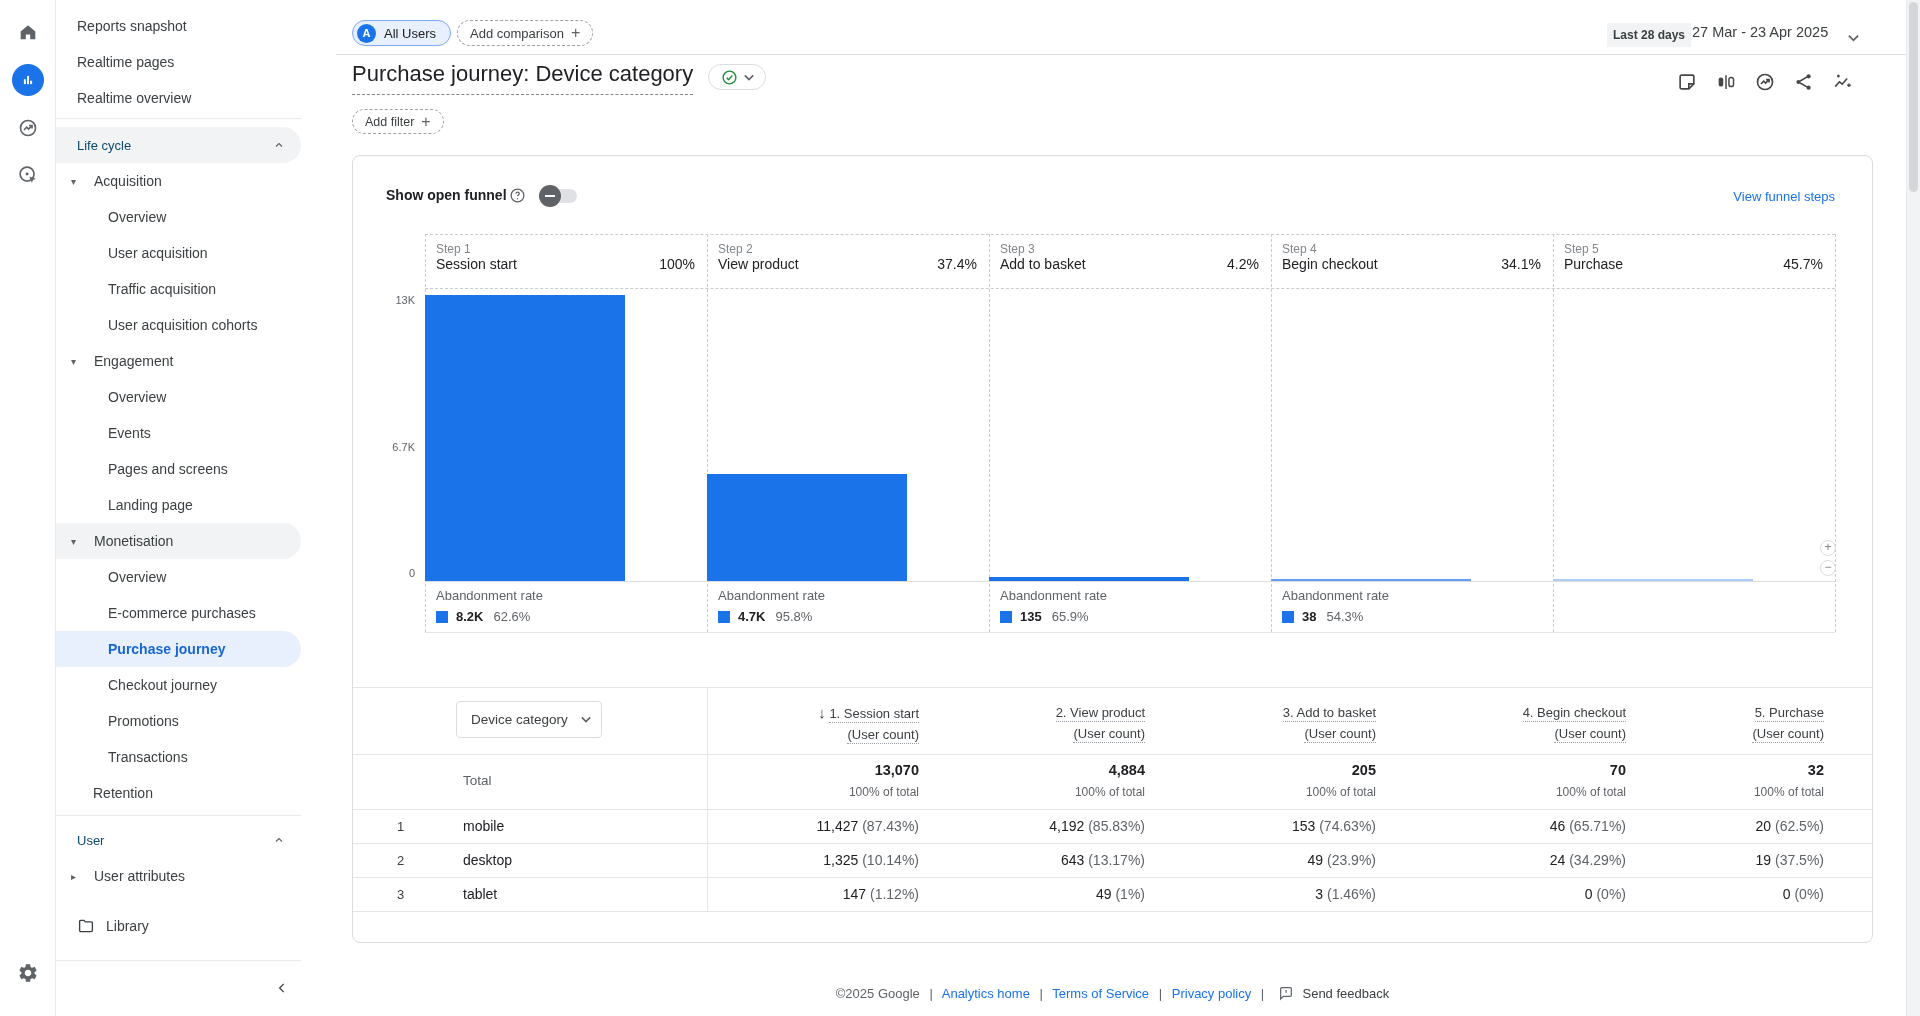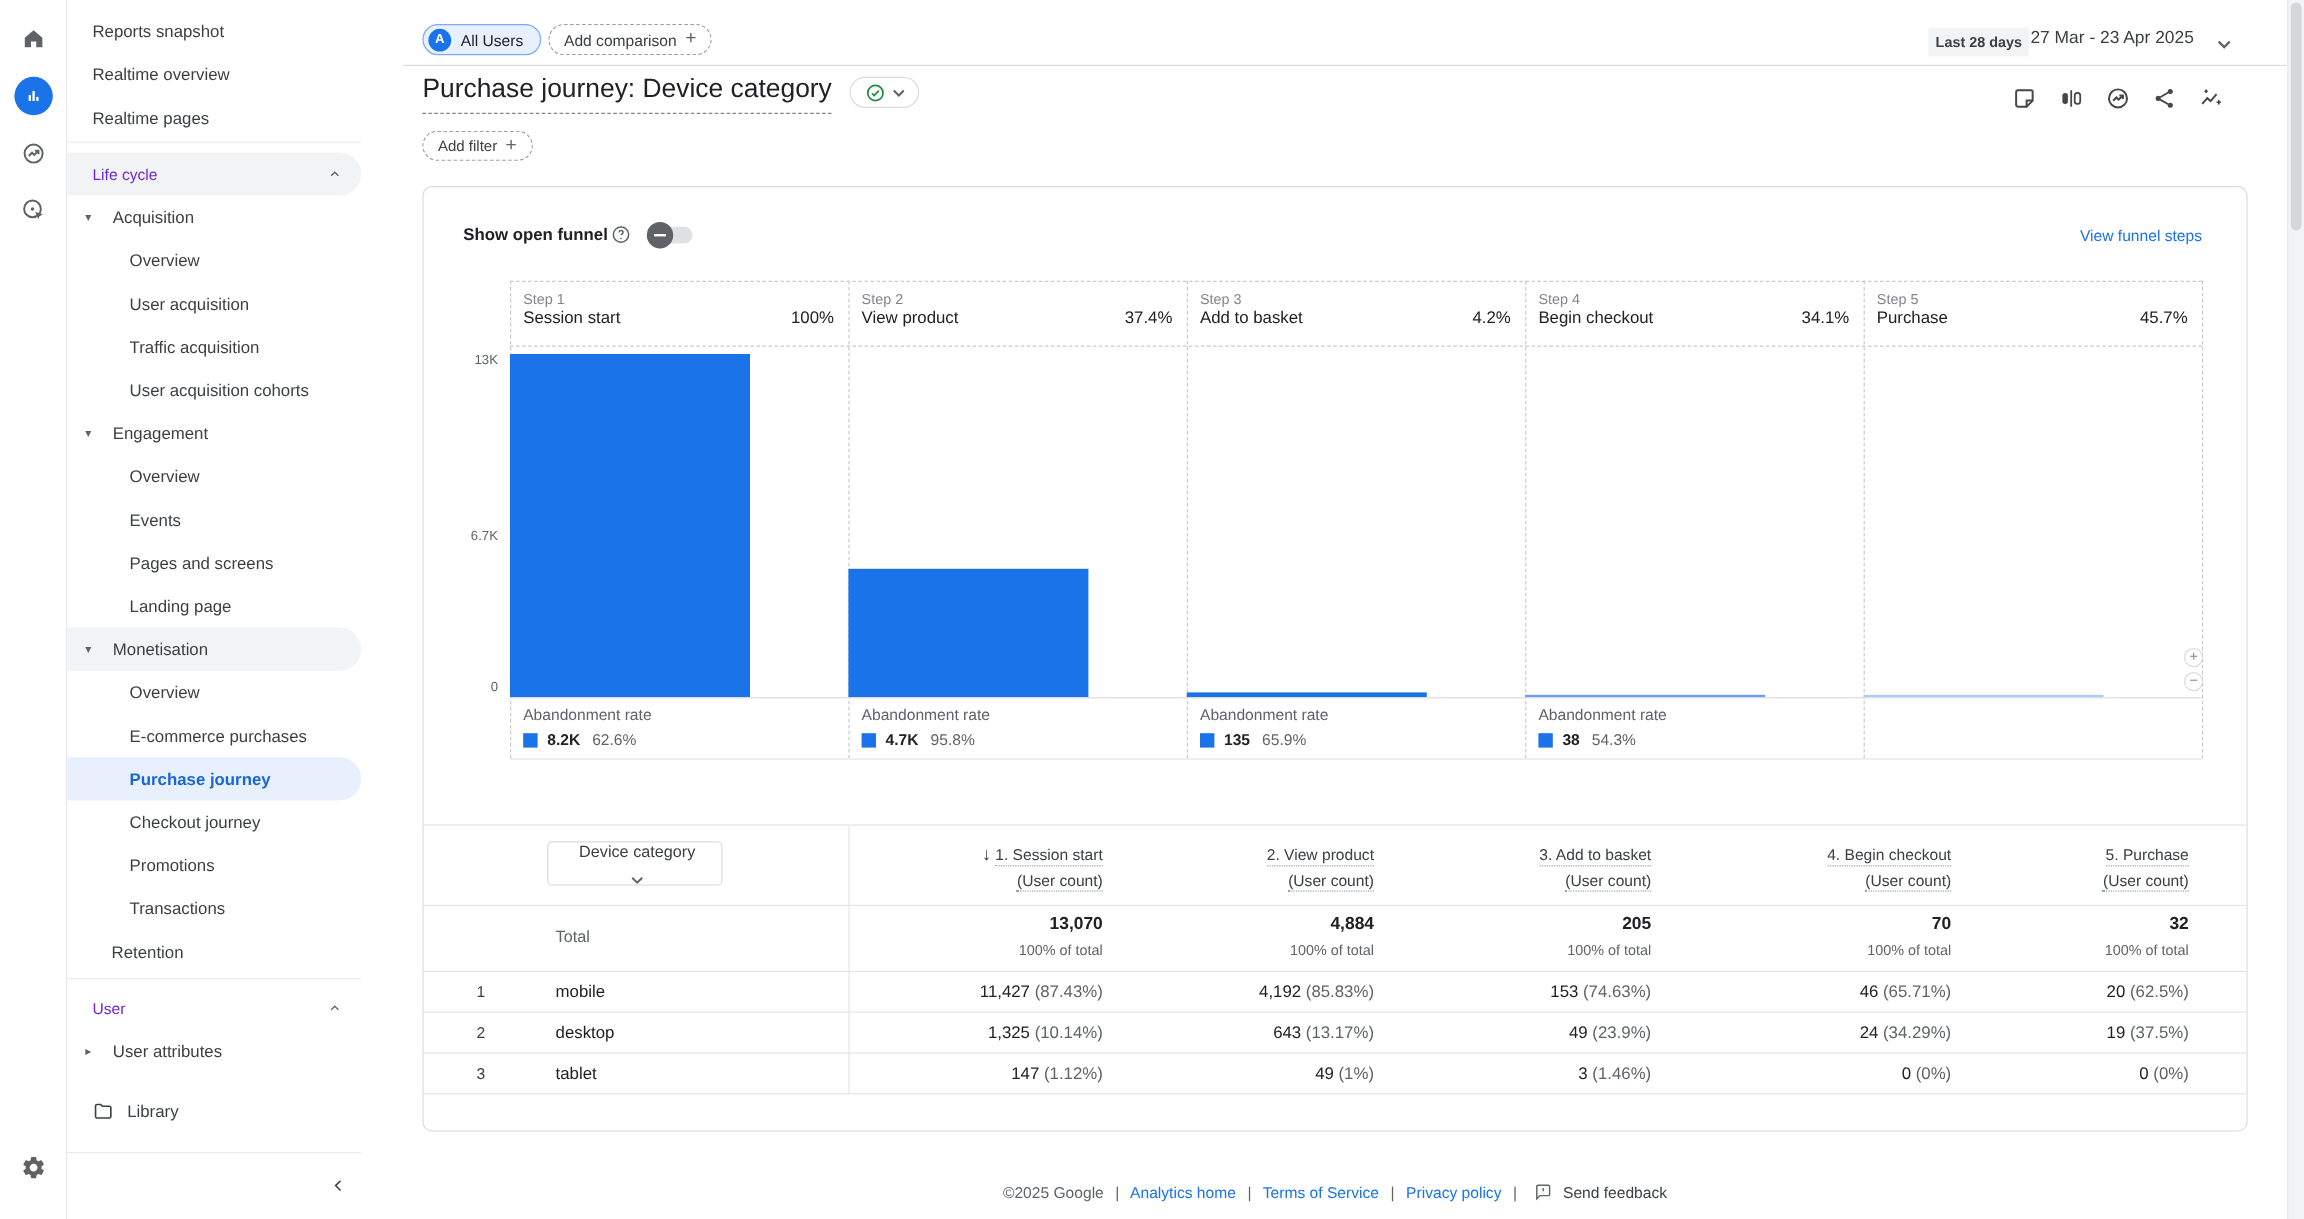--- a/index.html
+++ b/index.html
@@ -9,21 +9,21 @@
 
   
   .rail { position:absolute; left:0; top:0; width:56px; height:1016px; border-right:1px solid #e8eaed; background:#fff; z-index:5; }
   .rail-ic { position:absolute; left:17px; width:22px; height:22px; cursor:pointer; }
   .rail-active { position:absolute; left:12px; top:64px; width:32px; height:32px; border-radius:50%; background:#1a73e8; display:flex; align-items:center; justify-content:center; }
 
   
   .sidebar { position:absolute; left:56px; top:0; width:245px; height:1016px; background:#fff; padding-top:8px; font-size:14px; color:#3c4043; }
   .sd-row { height:36px; display:flex; align-items:center; cursor:pointer; white-space:nowrap; }
   .sd-top { padding-left:21px; }
-  .sd-section { padding-left:21px; padding-right:16px; color:#6d28d9; font-size:13px; justify-content:space-between; background:#f1f3f4; border-radius:0 18px 18px 0; }
+  .sd-section { padding-left:21px; padding-right:16px; color:#0c4a6e; font-size:13px; justify-content:space-between; background:#f1f3f4; border-radius:0 18px 18px 0; }
   .sd-group { padding-left:15px; }
   .sd-group .caret { width:23px; font-size:10px; color:#5f6368; }
   .sd-child { padding-left:52px; }
   .sd-leaf { padding-left:37px; }
   .sd-hover { background:#f1f3f4; border-radius:0 18px 18px 0; }
   .sd-selected { background:#e8f0fe; border-radius:0 18px 18px 0; color:#1967d2; font-weight:bold; }
   .sd-div { border-top:1px solid #e8eaed; margin:2px 0 8px 0; }
   .sd-collapse { position:absolute; left:212px; bottom:14px; width:28px; height:28px; display:flex; align-items:center; justify-content:center; cursor:pointer; }
 
   
@@ -73,21 +73,21 @@
   .fab-r { color:#5f6368; }
   .fab-bottom { position:absolute; left:72px; top:476px; width:1410px; height:1px; background:#e3e5e8; }
   .zoom-btn { position:absolute; left:1467px; width:16px; height:16px; border:1px solid #dadce0; border-radius:50%; color:#80868b; font-size:12px; line-height:13px; text-align:center; background:#fff; cursor:pointer; }
 
   
   .search-row { position:absolute; left:0; top:495px; width:100%; height:36px; }
   .search-input { position:absolute; left:70px; top:6px; width:800px; border:none; outline:none; font-size:14px; color:#3c4043; font-family:inherit; }
   .search-input::placeholder { color:#5f6368; }
   .rpp { position:absolute; right:37px; top:8px; display:flex; align-items:center; font-size:13px; color:#444746; gap:6px; }
   .tbl-border { position:absolute; left:0; width:100%; height:1px; background:#e3e5e8; }
-  .dim-select { position:absolute; left:103px; top:545px; width:146px; height:37px; border:1px solid #dadce0; border-radius:4px; display:flex; align-items:center; justify-content:space-between; padding:0 10px 0 14px; font-size:13.5px; color:#3c4043; cursor:pointer;flex-direction:column; }
+  .dim-select { position:absolute; left:103px; top:545px; width:146px; height:37px; border:1px solid #dadce0; border-radius:4px; display:flex; align-items:center; justify-content:space-between; padding:0 10px 0 14px; font-size:13.5px; color:#3c4043; cursor:pointer; }
   .tcol-h { position:absolute; top:546px; text-align:right; font-size:13px; color:#3c4043; line-height:21px; cursor:pointer; }
   .dotted { border-bottom:1px dotted #9aa0a6; padding-bottom:1px; }
   .vdiv { position:absolute; left:354px; top:532px; width:1px; height:223px; background:#e3e5e8; }
   .total-label { position:absolute; left:110px; top:617px; font-size:13.5px; color:#5f6368; }
   .tcell { position:absolute; text-align:right; }
   .tcell .v1 { font-size:14.5px; color:#202124; font-weight:bold; }
   .tcell .v2 { font-size:12px; color:#5f6368; margin-top:7px; }
   .rownum { position:absolute; left:44px; font-size:13px; color:#3c4043; }
   .rowdim { position:absolute; left:110px; font-size:14px; color:#202124; }
   .rcell { position:absolute; text-align:right; font-size:14px; color:#202124; }
@@ -138,24 +138,24 @@
         <path fill="#5f6368" d="M19.14 12.94c.04-.3.06-.61.06-.94 0-.32-.02-.64-.07-.94l2.03-1.58c.18-.14.23-.41.12-.61l-1.92-3.32c-.12-.22-.37-.29-.59-.22l-2.39.96c-.5-.38-1.03-.7-1.62-.94l-.36-2.54c-.04-.24-.24-.41-.48-.41h-3.84c-.24 0-.43.17-.47.41l-.36 2.54c-.59.24-1.13.57-1.62.94l-2.39-.96c-.22-.08-.47 0-.59.22L2.74 8.87c-.12.21-.08.47.12.61l2.03 1.58c-.05.3-.09.63-.09.94s.02.64.07.94l-2.03 1.58c-.18.14-.23.41-.12.61l1.92 3.32c.12.22.37.29.59.22l2.39-.96c.5.38 1.03.7 1.62.94l.36 2.54c.05.24.24.41.48.41h3.84c.24 0 .44-.17.47-.41l.36-2.54c.59-.24 1.13-.56 1.62-.94l2.39.96c.22.08.47 0 .59-.22l1.92-3.32c.12-.22.07-.47-.12-.61l-2.01-1.58zM12 15.6c-1.98 0-3.6-1.62-3.6-3.6s1.62-3.6 3.6-3.6 3.6 1.62 3.6 3.6-1.62 3.6-3.6 3.6z"></path>
       </svg>
   </div>
 </div>
 
 <nav class="sidebar">
   <div class="sd-row sd-top">
       <span>Reports snapshot</span>
     </div>
   <div class="sd-row sd-top">
+      <span>Realtime pages</span>
+    </div>
+  <div class="sd-row sd-top">
       <span>Realtime overview</span>
-    </div>
-  <div class="sd-row sd-top">
-      <span>Realtime pages</span>
     </div>
   <div class="sd-div"></div>
 
   <div class="sd-row sd-section">
     <span>Life cycle</span>
     <svg width="12" height="12" viewBox="0 0 24 24">
         <path d="M6 15l6-6 6 6" stroke="#5f6368" stroke-width="2.2" fill="none"></path>
       </svg>
   </div>
 

